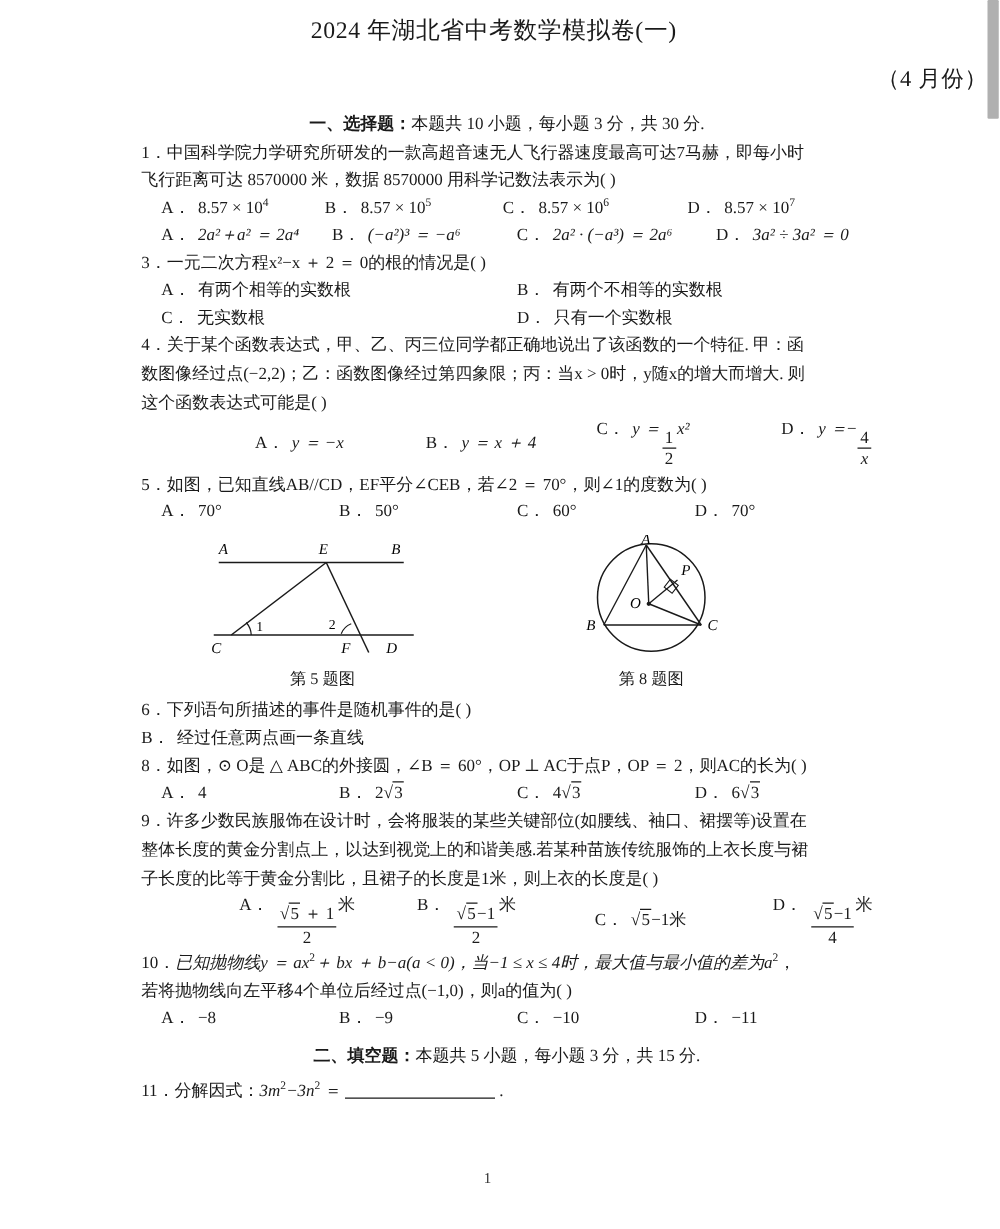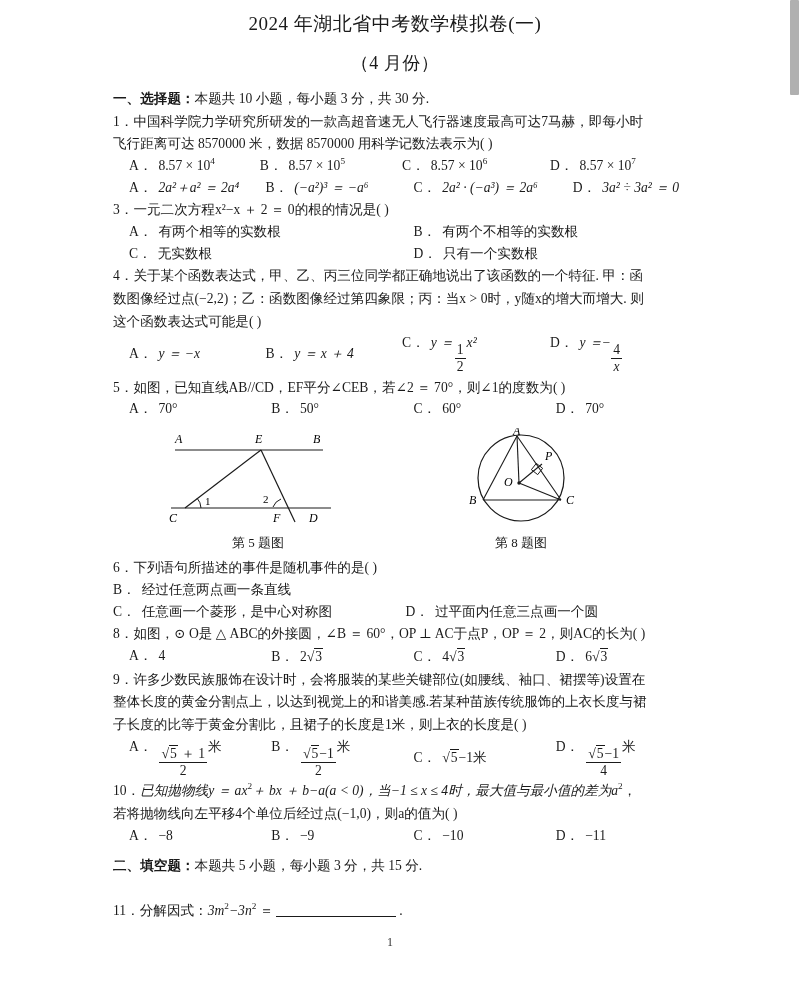--- a/index.html
+++ b/index.html
@@ -36,56 +36,57 @@
   
   .doc-title {
     text-align: center;
     font-size: 19px;
     font-weight: 400;
     letter-spacing: .5px;
     margin: 6px 0 0 0;
     padding-top: 5px;
   }
   .doc-subtitle {
-    text-align: center;
+    text-align: right;
     font-size: 18px;
     margin: 14px 0 0 0;
     letter-spacing: .5px;
   }
   
   .content {
     margin: 0;
     padding: 14px 92px 0 113px;
     font-size: 13.6px;
     line-height: 1.52;
   }
   .section-head {
     margin: 0 0 2px 0;
     font-size: 13.6px;
+    text-align: center;
   }
   .section-head b { font-weight: 700; }
   .q {
     margin: 2px 0 0 0;
     text-indent: 0;
   }
   .opts {
     display: flex;
     margin: 1px 0 0 0;
     padding-left: 16px;
   }
   .opts.pad0 { padding-left: 0; }
   .opt { white-space: nowrap; }
   
   .opts.w4 .opt { width: 25%; }
   .opts.w2 .opt { width: 50%; }
   .opts.q1 .opt:nth-child(1){width:23%} .opts.q1 .opt:nth-child(2){width:25%} .opts.q1 .opt:nth-child(3){width:26%}
   .opts.q2 .opt:nth-child(1){width:24%} .opts.q2 .opt:nth-child(2){width:26%} .opts.q2 .opt:nth-child(3){width:28%}
   .opts.q4 .opt:nth-child(1){width:24%} .opts.q4 .opt:nth-child(2){width:24%} .opts.q4 .opt:nth-child(3){width:26%}
   .opts.q9 .opt:nth-child(1){width:25%} .opts.q9 .opt:nth-child(2){width:25%} .opts.q9 .opt:nth-child(3){width:25%}
-  .opts.tall { align-items: center; min-height: 38px; }
+  .opts.tall { align-items: center; min-height: 38px; justify-content: flex-end; }
   .lbl { margin-right: 6px; }
   i.v { font-style: italic; font-family: "Liberation Serif", serif; }
   sup { font-size: .68em; vertical-align: super; line-height: 0; }
   .frac {
     display: inline-flex;
     flex-direction: column;
     vertical-align: -0.52em;
     text-align: center;
     margin: 0 1px;
   }
@@ -240,24 +241,20 @@
       </div>
 
     </div>
 
     <div class="q" style="margin-top:6px">
       <span>6．</span><span>下列语句所描述的事件是随机事件的是(    )</span>
     </div>
     <div class="opts w2 pad0">
       <span class="opt"><span class="lbl">B．</span><span>经过任意两点画一条直线</span></span>
     </div>
-    <div class="opts w2 pad0">
-      <span class="opt"><span class="lbl">C．</span><span>任意画一个菱形，是中心对称图</span></span>
-      <span class="opt"><span class="lbl">D．</span><span>过平面内任意三点画一个圆</span></span>
-    </div>
 
     <div class="q">
       <span>8．</span><span>如图，⊙ O是 △ ABC的外接圆，∠B ＝ 60°，OP ⊥ AC于点P，OP ＝ 2，则AC的长为(   )</span>
     </div>
     <div class="opts q9">
       <span class="opt"><span class="lbl">A．</span><span>4</span></span>
       <span class="opt"><span class="lbl">B．</span><span>2</span><span class="sqrt"><span class="rad">√</span><span class="arg">3</span></span></span>
       <span class="opt"><span class="lbl">C．</span><span>4</span><span class="sqrt"><span class="rad">√</span><span class="arg">3</span></span></span>
       <span class="opt"><span class="lbl">D．</span><span>6</span><span class="sqrt"><span class="rad">√</span><span class="arg">3</span></span></span>
     </div>
@@ -291,21 +288,21 @@
       <span class="opt"><span class="lbl">A．</span><span>−8</span></span>
       <span class="opt"><span class="lbl">B．</span><span>−9</span></span>
       <span class="opt"><span class="lbl">C．</span><span>−10</span></span>
       <span class="opt"><span class="lbl">D．</span><span>−11</span></span>
     </div>
 
     <div class="section-head" style="margin-top:10px">
       <b>二、填空题：</b><span>本题共 5 小题，每小题 3 分，共 15 分.</span>
     </div>
 
-    <div class="q" style="margin-top:24px">
+    <div class="q" style="margin-top:7px">
       <span>11．</span><span>分解因式：</span><i class="v">3m</i><sup>2</sup><i class="v">−3n</i><sup>2</sup><span> ＝</span><span class="blank-line"></span><span>.</span>
     </div>
 
   </div>
 
   <div class="page-num">1</div>
 </div>
 
 <div class="scroll-track">
   <div class="scroll-thumb" style="top: 0px; height: 95px;"></div>

